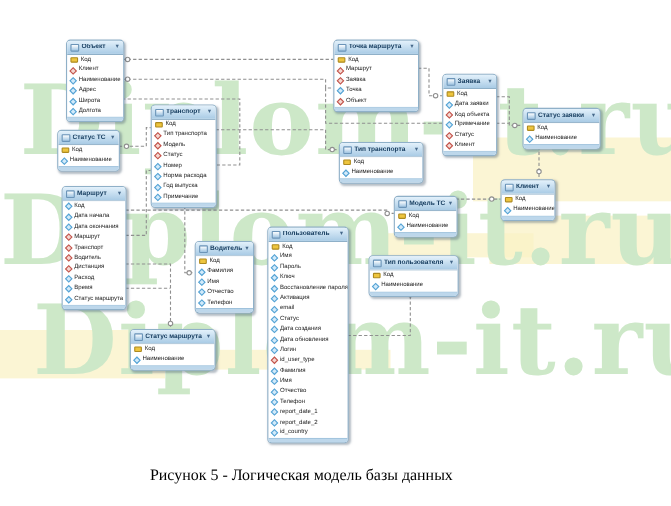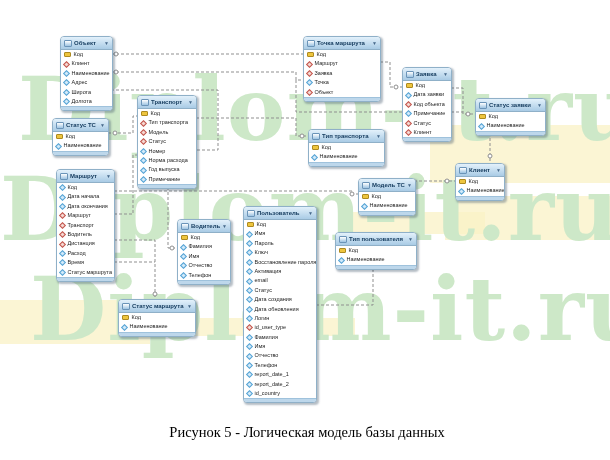--- a/index.html
+++ b/index.html
@@ -21,21 +21,21 @@
   .arw{flex:0 0 auto;font-size:5px;color:#46688a;line-height:6px;}
   .erow{height:9.4px;display:flex;align-items:center;gap:2.5px;padding:0 3px;
         font-size:5.5px;line-height:9.4px;color:#222;white-space:nowrap;overflow:hidden;}
   .fi{flex:0 0 auto;width:3px;height:3px;transform:rotate(45deg);
       border:1px solid #55a3d4;background:#d2eafa;}
   .fi.key{transform:none;width:5px;height:3px;border:1px solid #ad8a20;background:#eec53e;
       border-radius:1px;}
   .fi.fk{border-color:#c2544c;background:#f5d8d2;}
   .eftr{height:3px;background:#bdd7eb;border-top:1px solid #9fc2dc;border-radius:0 0 3px 3px;}
   #caption{position:absolute;z-index:5;top:424px;left:0;width:548px;text-align:center;
-           font-family:"Liberation Serif",serif;font-size:14.5px;color:#000;padding-left:33px;}
+           font-family:"Liberation Serif",serif;font-size:14.5px;color:#000;}
 </style>
 </head>
 <body>
 
 <div id="canvas">
 
   <div class="patch" style="left:430px;top:125px;width:180px;height:58px;"></div>
   <div class="patch" style="left:445px;top:196px;width:165px;height:44px;"></div>
   <div class="patch" style="left:0px;top:300px;width:150px;height:44px;"></div>
   <div class="patch" style="left:195px;top:318px;width:160px;height:18px;"></div>

